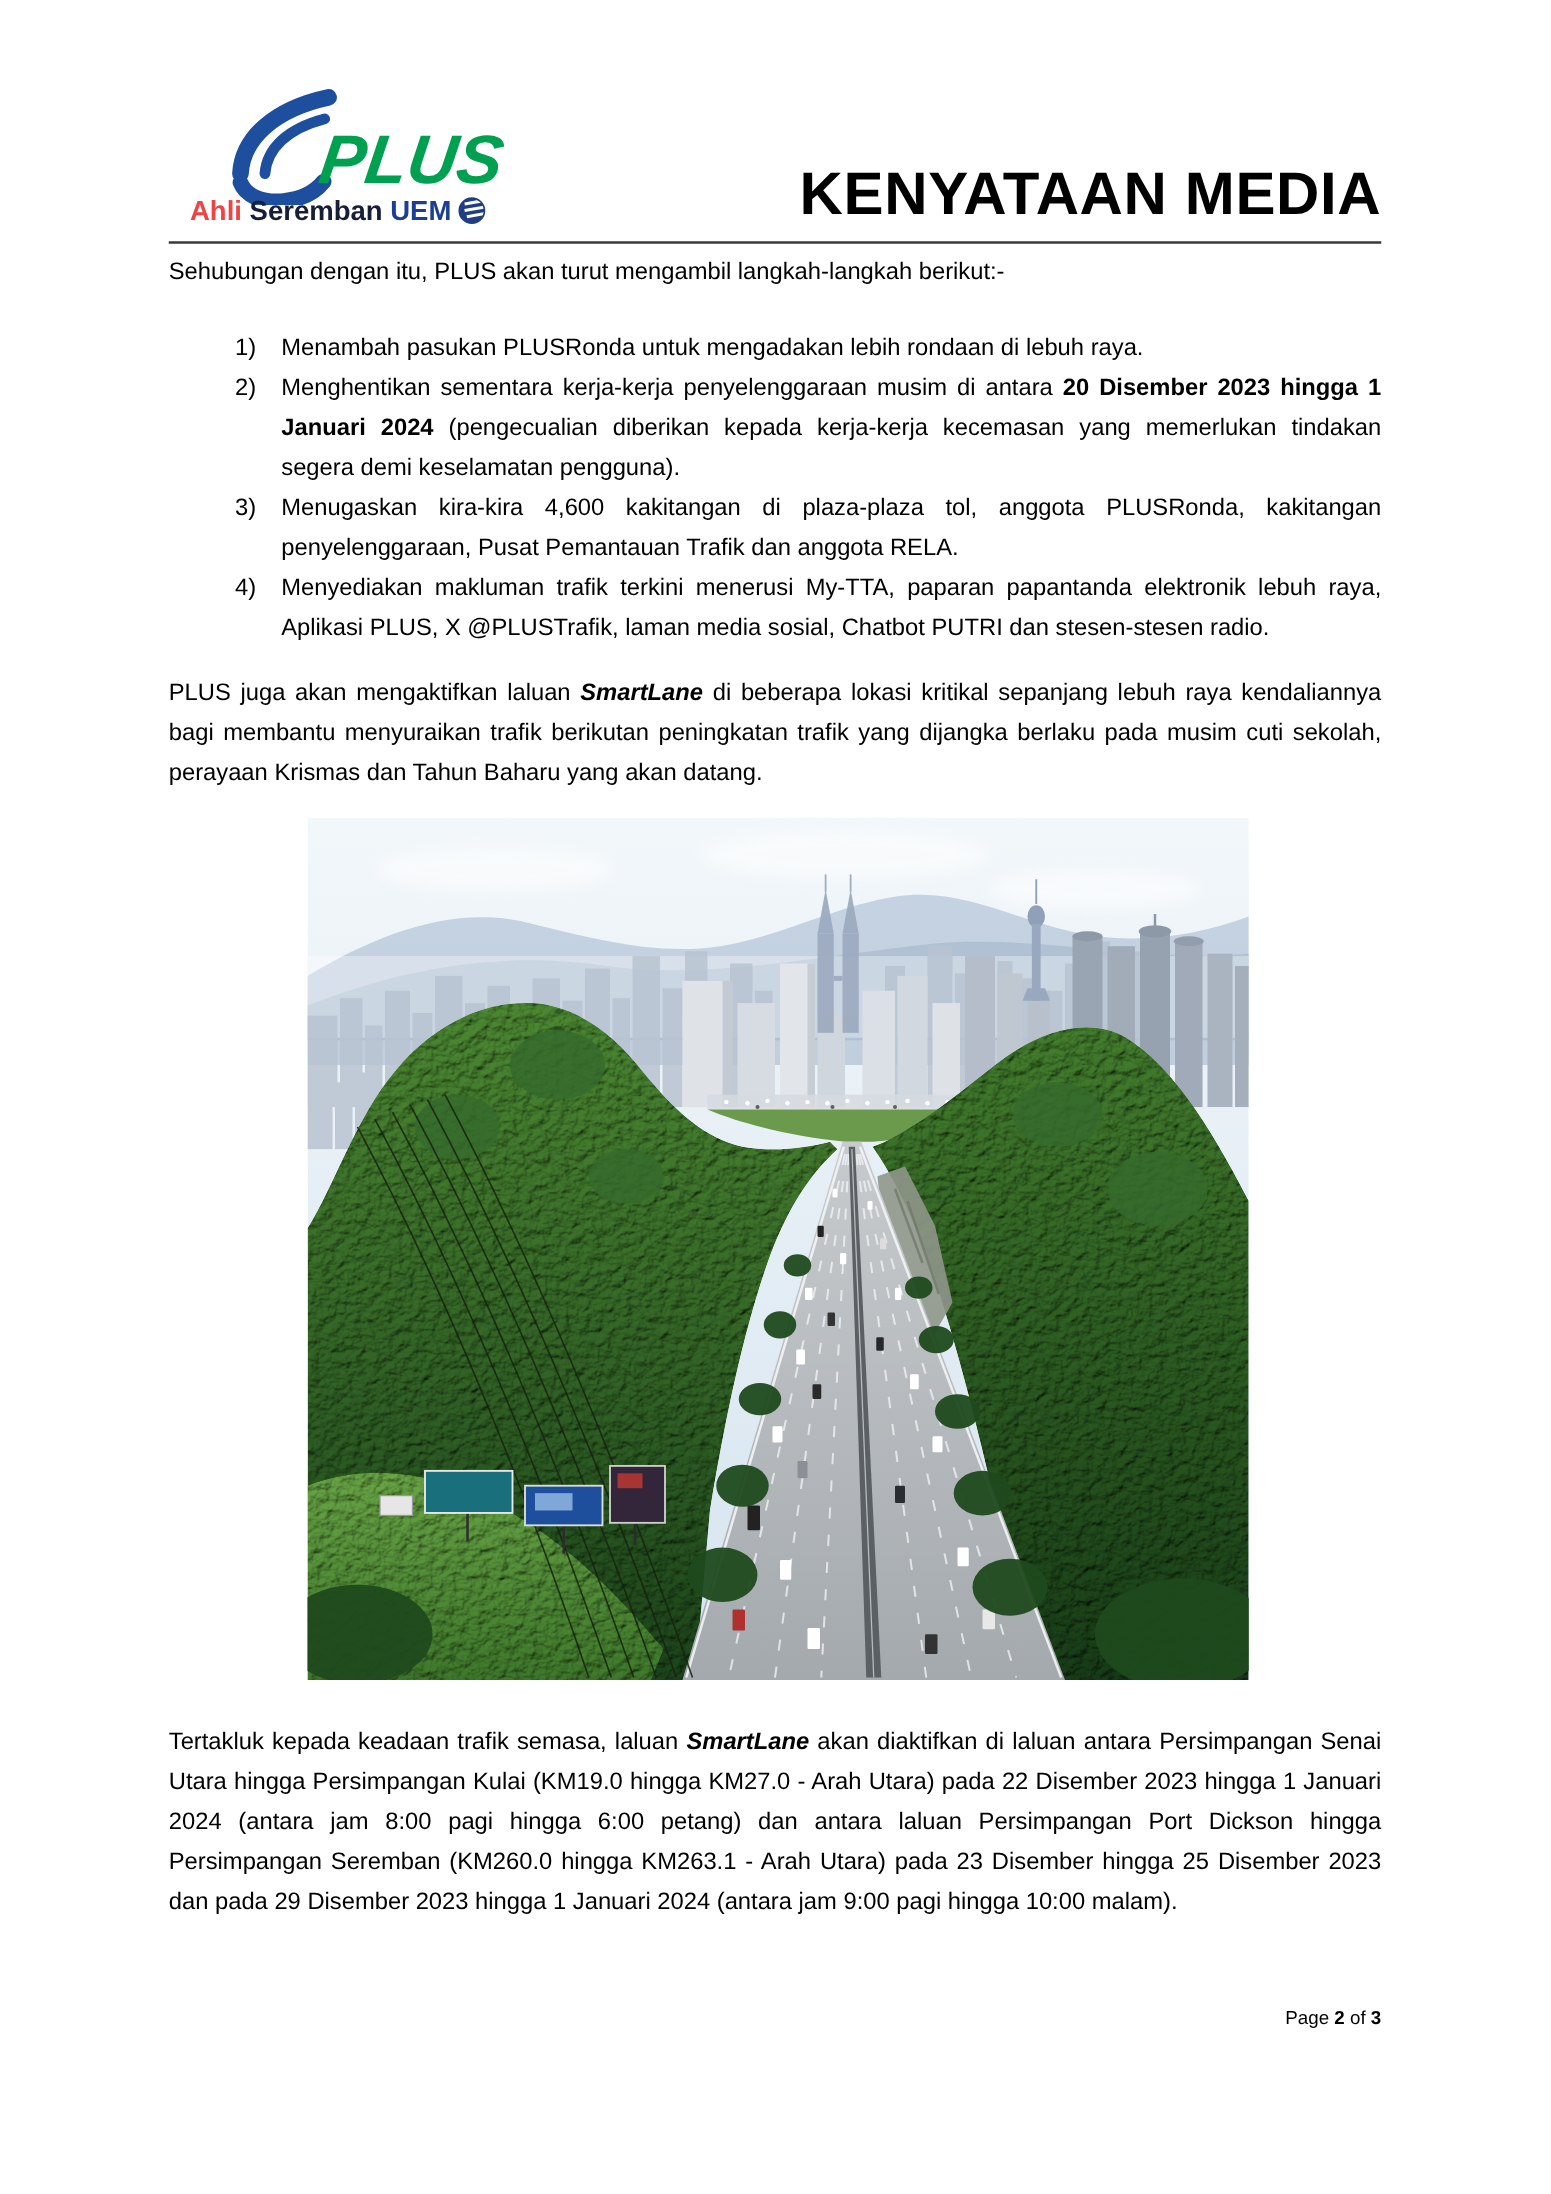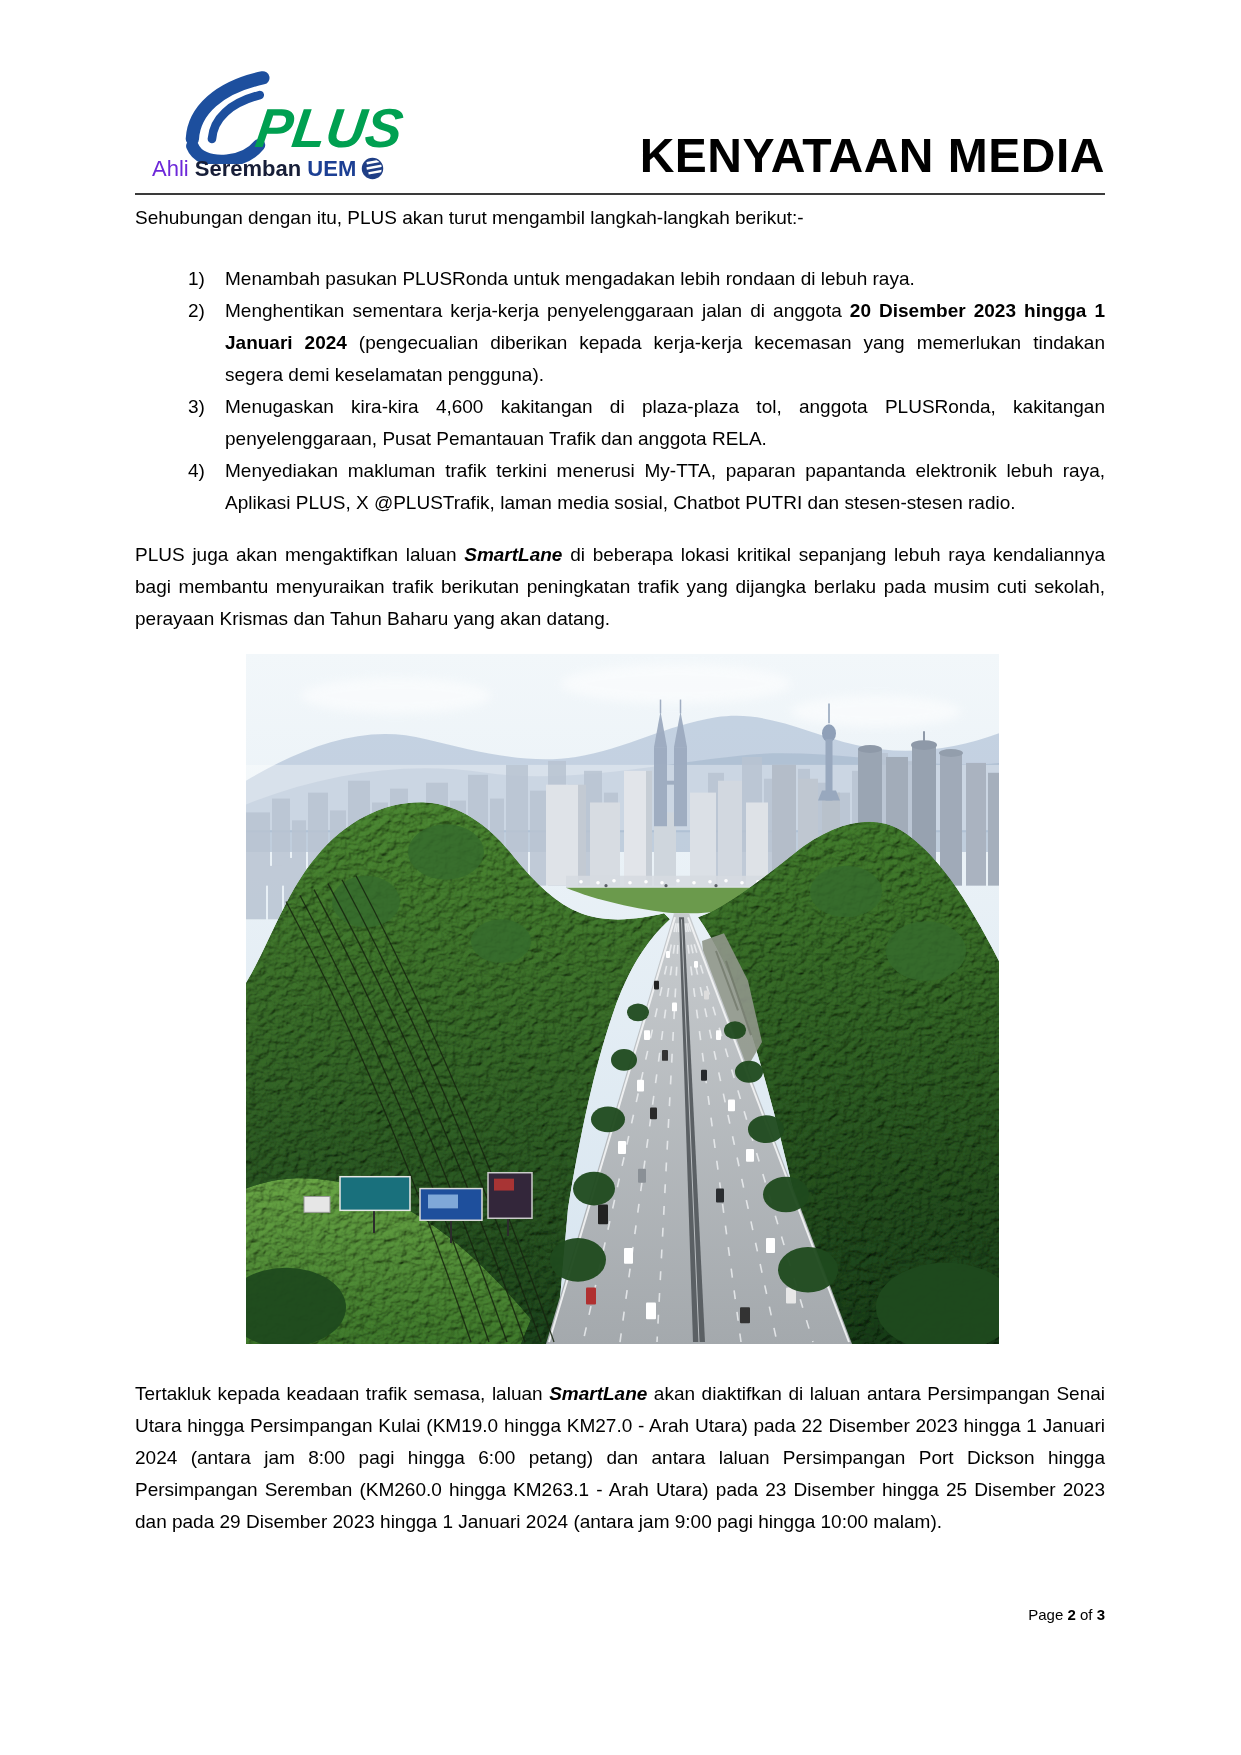--- a/index.html
+++ b/index.html
@@ -2,21 +2,21 @@
 <html><head>
 <meta charset="utf-8">
 <style>
   html,body{margin:0;padding:0;background:#ffffff;}
   .page{position:relative;width:1241px;height:1755px;background:#fff;overflow:hidden;
         font-family:"Liberation Sans", sans-serif;color:#000;}
   
   .hdr{position:relative;height:193px;}
   .logo-svg{position:absolute;left:172px;top:70px;}
   .tagline{position:absolute;left:152px;top:156px;font-size:22px;white-space:nowrap;}
-  .tagline .ahli{color:#6d28d9;font-weight:400;}
+  .tagline .ahli{color:#ef4444;font-weight:700;}
   .tagline .kump{color:#171e38;font-weight:bold;}
   .tagline .uem{color:#1c3f93;font-weight:bold;}
   .globe{vertical-align:-4px;margin-left:5px;}
   .media-title{position:absolute;right:136px;top:128px;font-size:48px;font-weight:bold;
                letter-spacing:0.5px;color:#000;}
   .rule{border:none;border-top:2px solid #3a3a3a;margin:0 136px 0 135px;height:0;}
   
   .content{margin:0 136px 0 135px;font-size:19px;line-height:32px;}
   .intro{margin:7px 0 0 0;}
   .list{margin-top:29px;}
@@ -72,21 +72,21 @@
 
   <div class="content">
 
     <p class="intro">Sehubungan dengan itu, PLUS akan turut mengambil langkah-langkah berikut:-</p>
 
     <div class="list">
       <div class="li">
         <span class="num">1)</span><span>Menambah pasukan PLUSRonda untuk mengadakan lebih rondaan di lebuh raya.</span><b class="seg"></b><span></span>
       </div>
       <div class="li">
-        <span class="num">2)</span><span>Menghentikan sementara kerja-kerja penyelenggaraan jalan di anggota </span><b class="seg">20 Disember 2023 hingga 1 Januari 2024</b><span> (pengecualian diberikan kepada kerja-kerja kecemasan yang memerlukan tindakan segera demi keselamatan pengguna).</span>
+        <span class="num">2)</span><span>Menghentikan sementara kerja-kerja penyelenggaraan musim di antara </span><b class="seg">20 Disember 2023 hingga 1 Januari 2024</b><span> (pengecualian diberikan kepada kerja-kerja kecemasan yang memerlukan tindakan segera demi keselamatan pengguna).</span>
       </div>
       <div class="li">
         <span class="num">3)</span><span>Menugaskan kira-kira 4,600 kakitangan di plaza-plaza tol, anggota PLUSRonda, kakitangan penyelenggaraan, Pusat Pemantauan Trafik dan anggota RELA.</span><b class="seg"></b><span></span>
       </div>
       <div class="li">
         <span class="num">4)</span><span>Menyediakan makluman trafik terkini menerusi My-TTA, paparan papantanda elektronik lebuh raya, Aplikasi PLUS, X @PLUSTrafik, laman media sosial, Chatbot PUTRI dan stesen-stesen radio.</span><b class="seg"></b><span></span>
       </div>
     </div>
 
     <p class="para para2">

